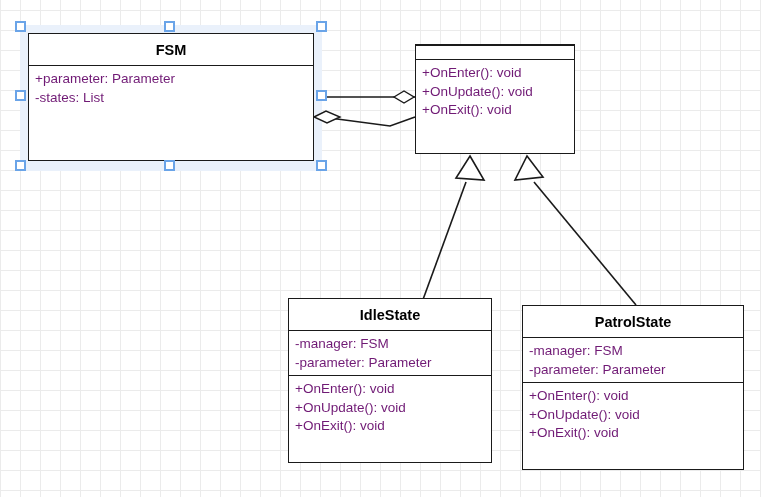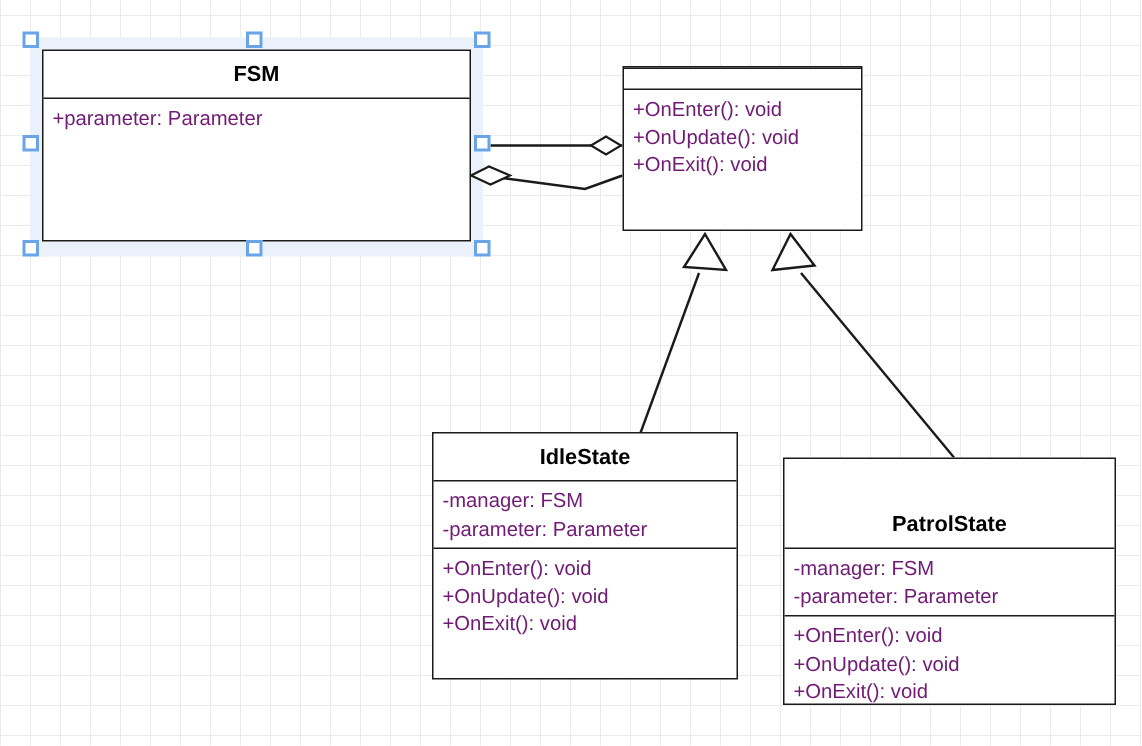--- a/index.html
+++ b/index.html
@@ -123,47 +123,48 @@
     <g>
       <line x1="636" y1="305" x2="534" y2="182" stroke="#1a1a1a" stroke-width="1.6"></line>
       <polygon points="527,156 543,177 515,180" fill="#ffffff" stroke="#1a1a1a" stroke-width="1.6"></polygon>
     </g>
   </svg>
 
   <div class="uml-box" style="left:28px; top:33px; width:286px; height:128px;">
     <div class="uml-title" style="height:31px;text-align:right;">FSM</div>
     <div class="compartment" style="height:63px;">
       <div class="member">+parameter: Parameter</div>
+      <div class="member">-states: List</div>
     </div>
   </div>
 
   <div class="uml-box" style="left:415px; top:44px; width:160px; height:110px;">
     <div class="compartment empty"></div>
     <div class="compartment">
       <div class="member">+OnEnter(): void</div>
       <div class="member">+OnUpdate(): void</div>
       <div class="member">+OnExit(): void</div>
     </div>
   </div>
 
-  <div class="uml-box" style="left:288px; top:288px; width:204px; height:165px;">
+  <div class="uml-box" style="left:288px; top:298px; width:204px; height:165px;">
     <div class="uml-title" style="height:31px;">IdleState</div>
     <div class="compartment" style="height:45px;">
       <div class="member">-manager: FSM</div>
       <div class="member">-parameter: Parameter</div>
     </div>
     <div class="compartment">
       <div class="member">+OnEnter(): void</div>
       <div class="member">+OnUpdate(): void</div>
       <div class="member">+OnExit(): void</div>
     </div>
   </div>
 
   <div class="uml-box" style="left:522px; top:305px; width:222px; height:165px;">
-    <div class="uml-title" style="height:31px;margin-top:28px;">PatrolState</div>
+    <div class="uml-title" style="height:31px;">PatrolState</div>
     <div class="compartment" style="height:45px;">
       <div class="member">-manager: FSM</div>
       <div class="member">-parameter: Parameter</div>
     </div>
     <div class="compartment">
       <div class="member">+OnEnter(): void</div>
       <div class="member">+OnUpdate(): void</div>
       <div class="member">+OnExit(): void</div>
     </div>
   </div>

